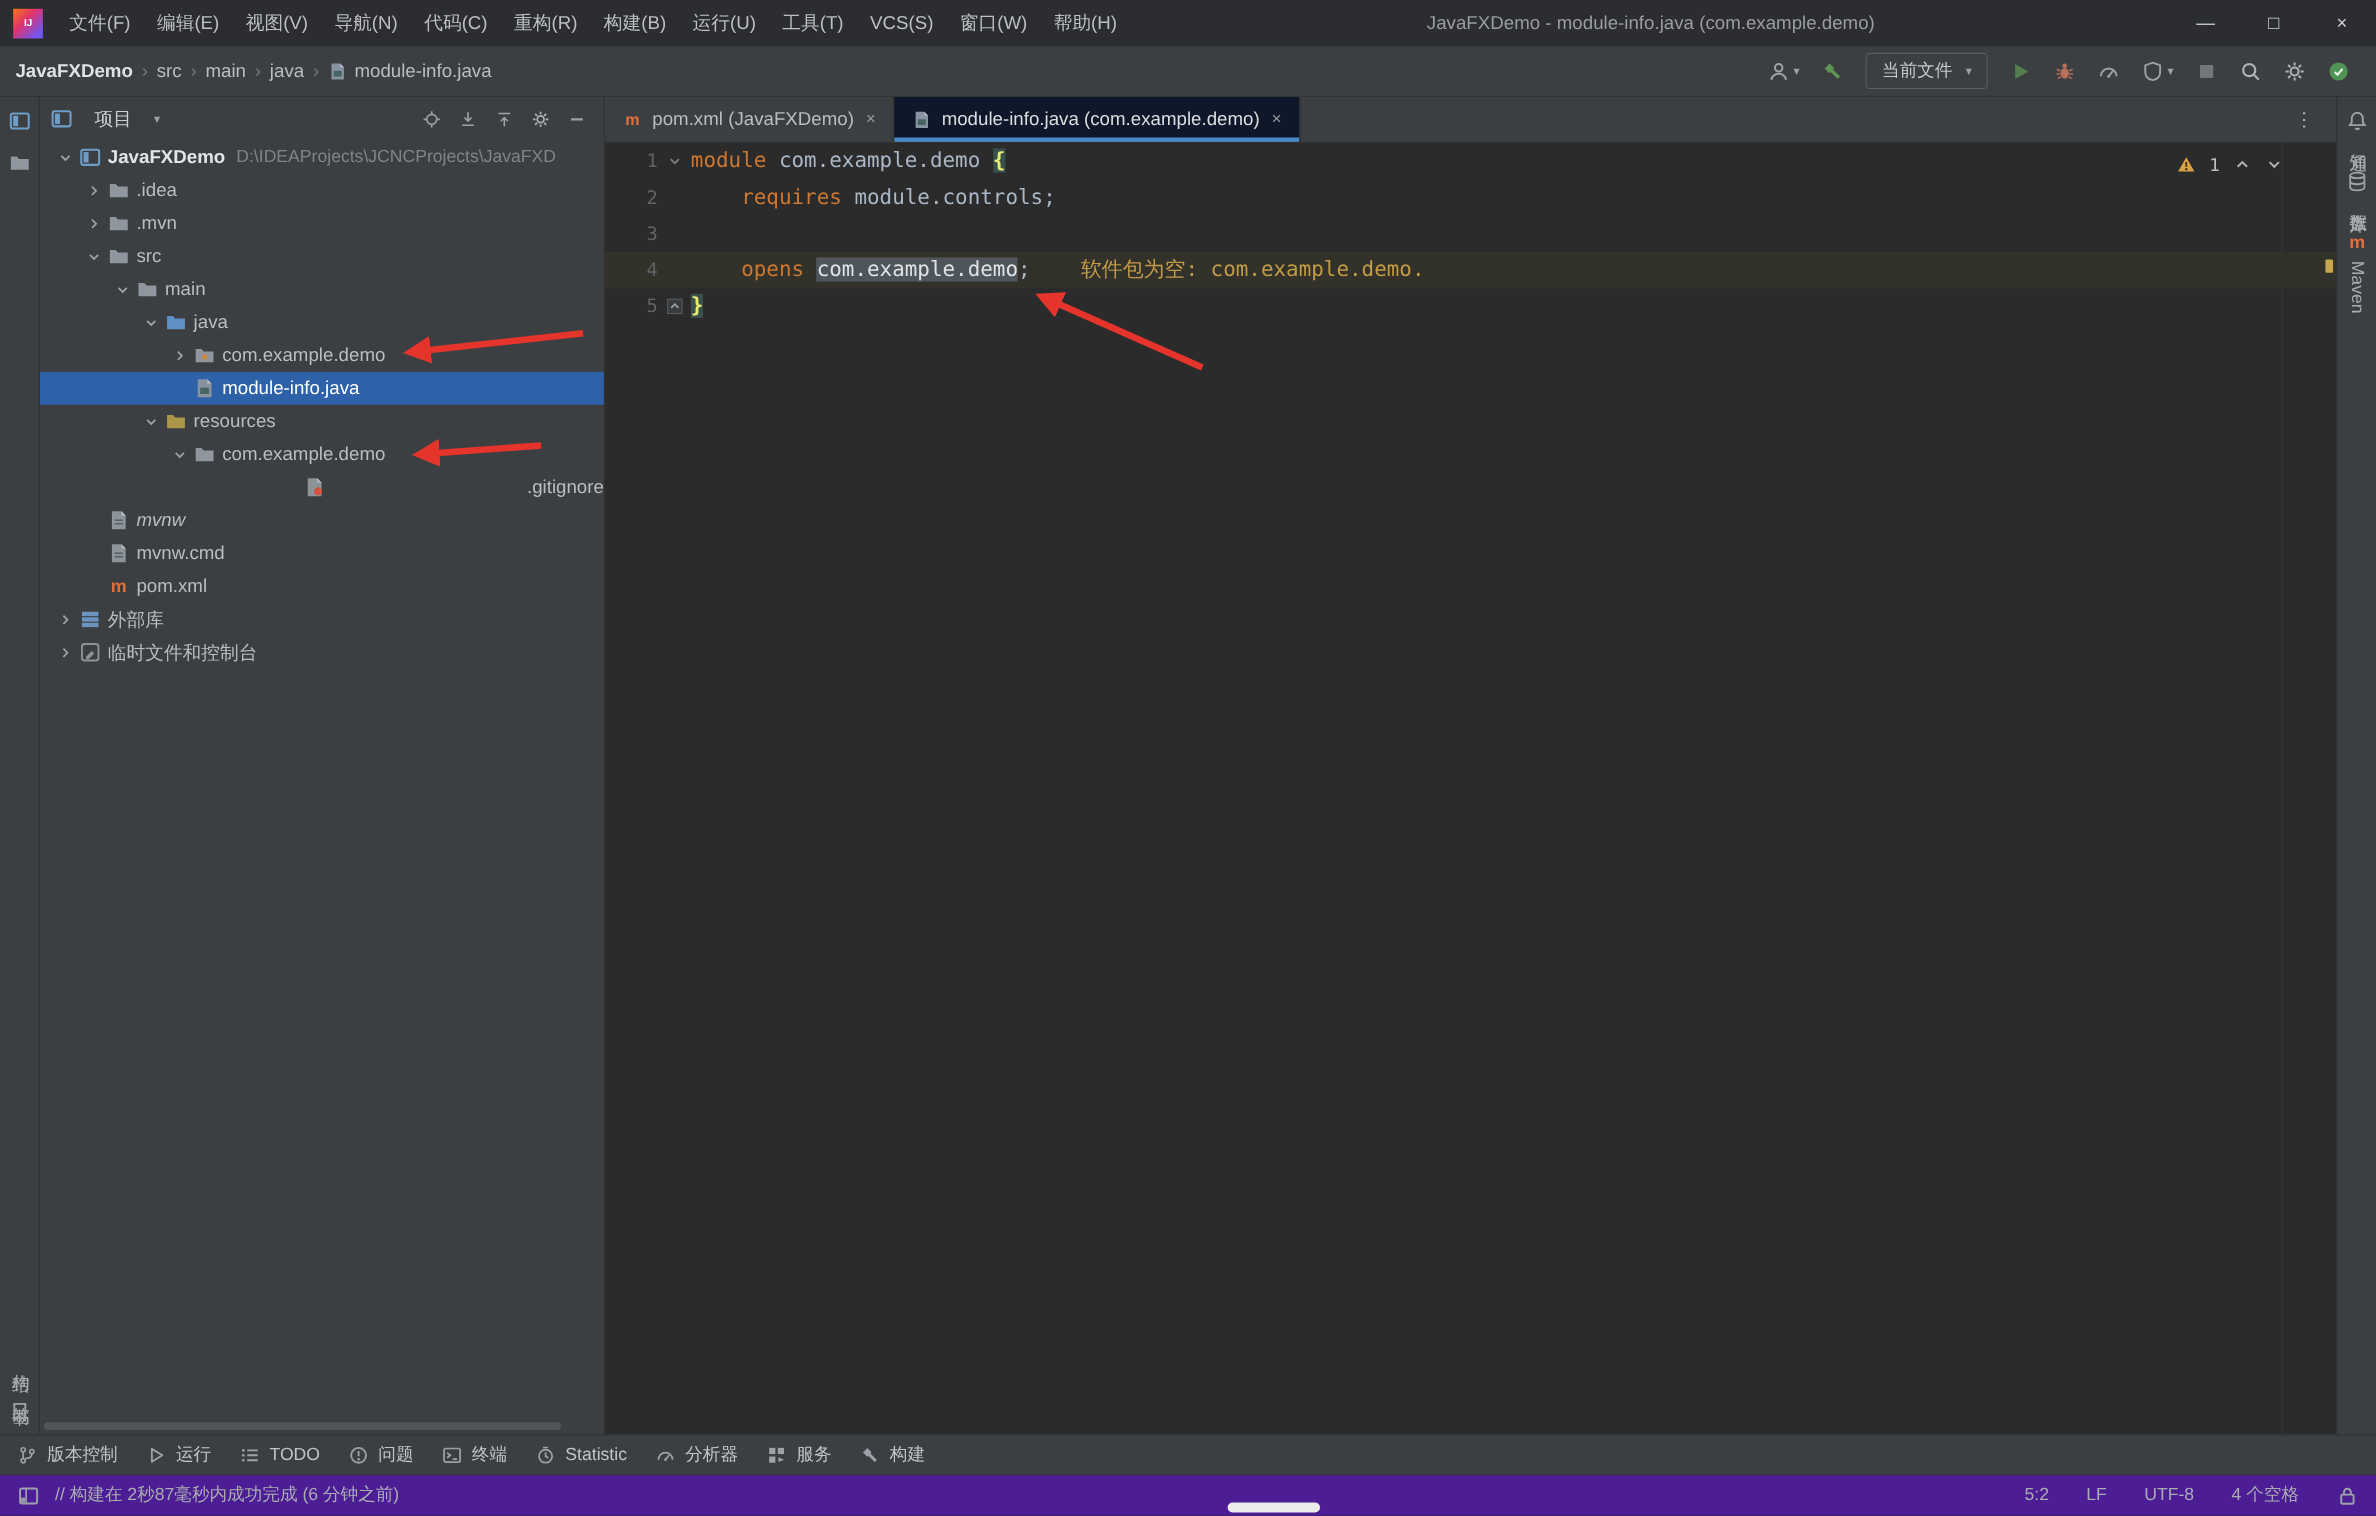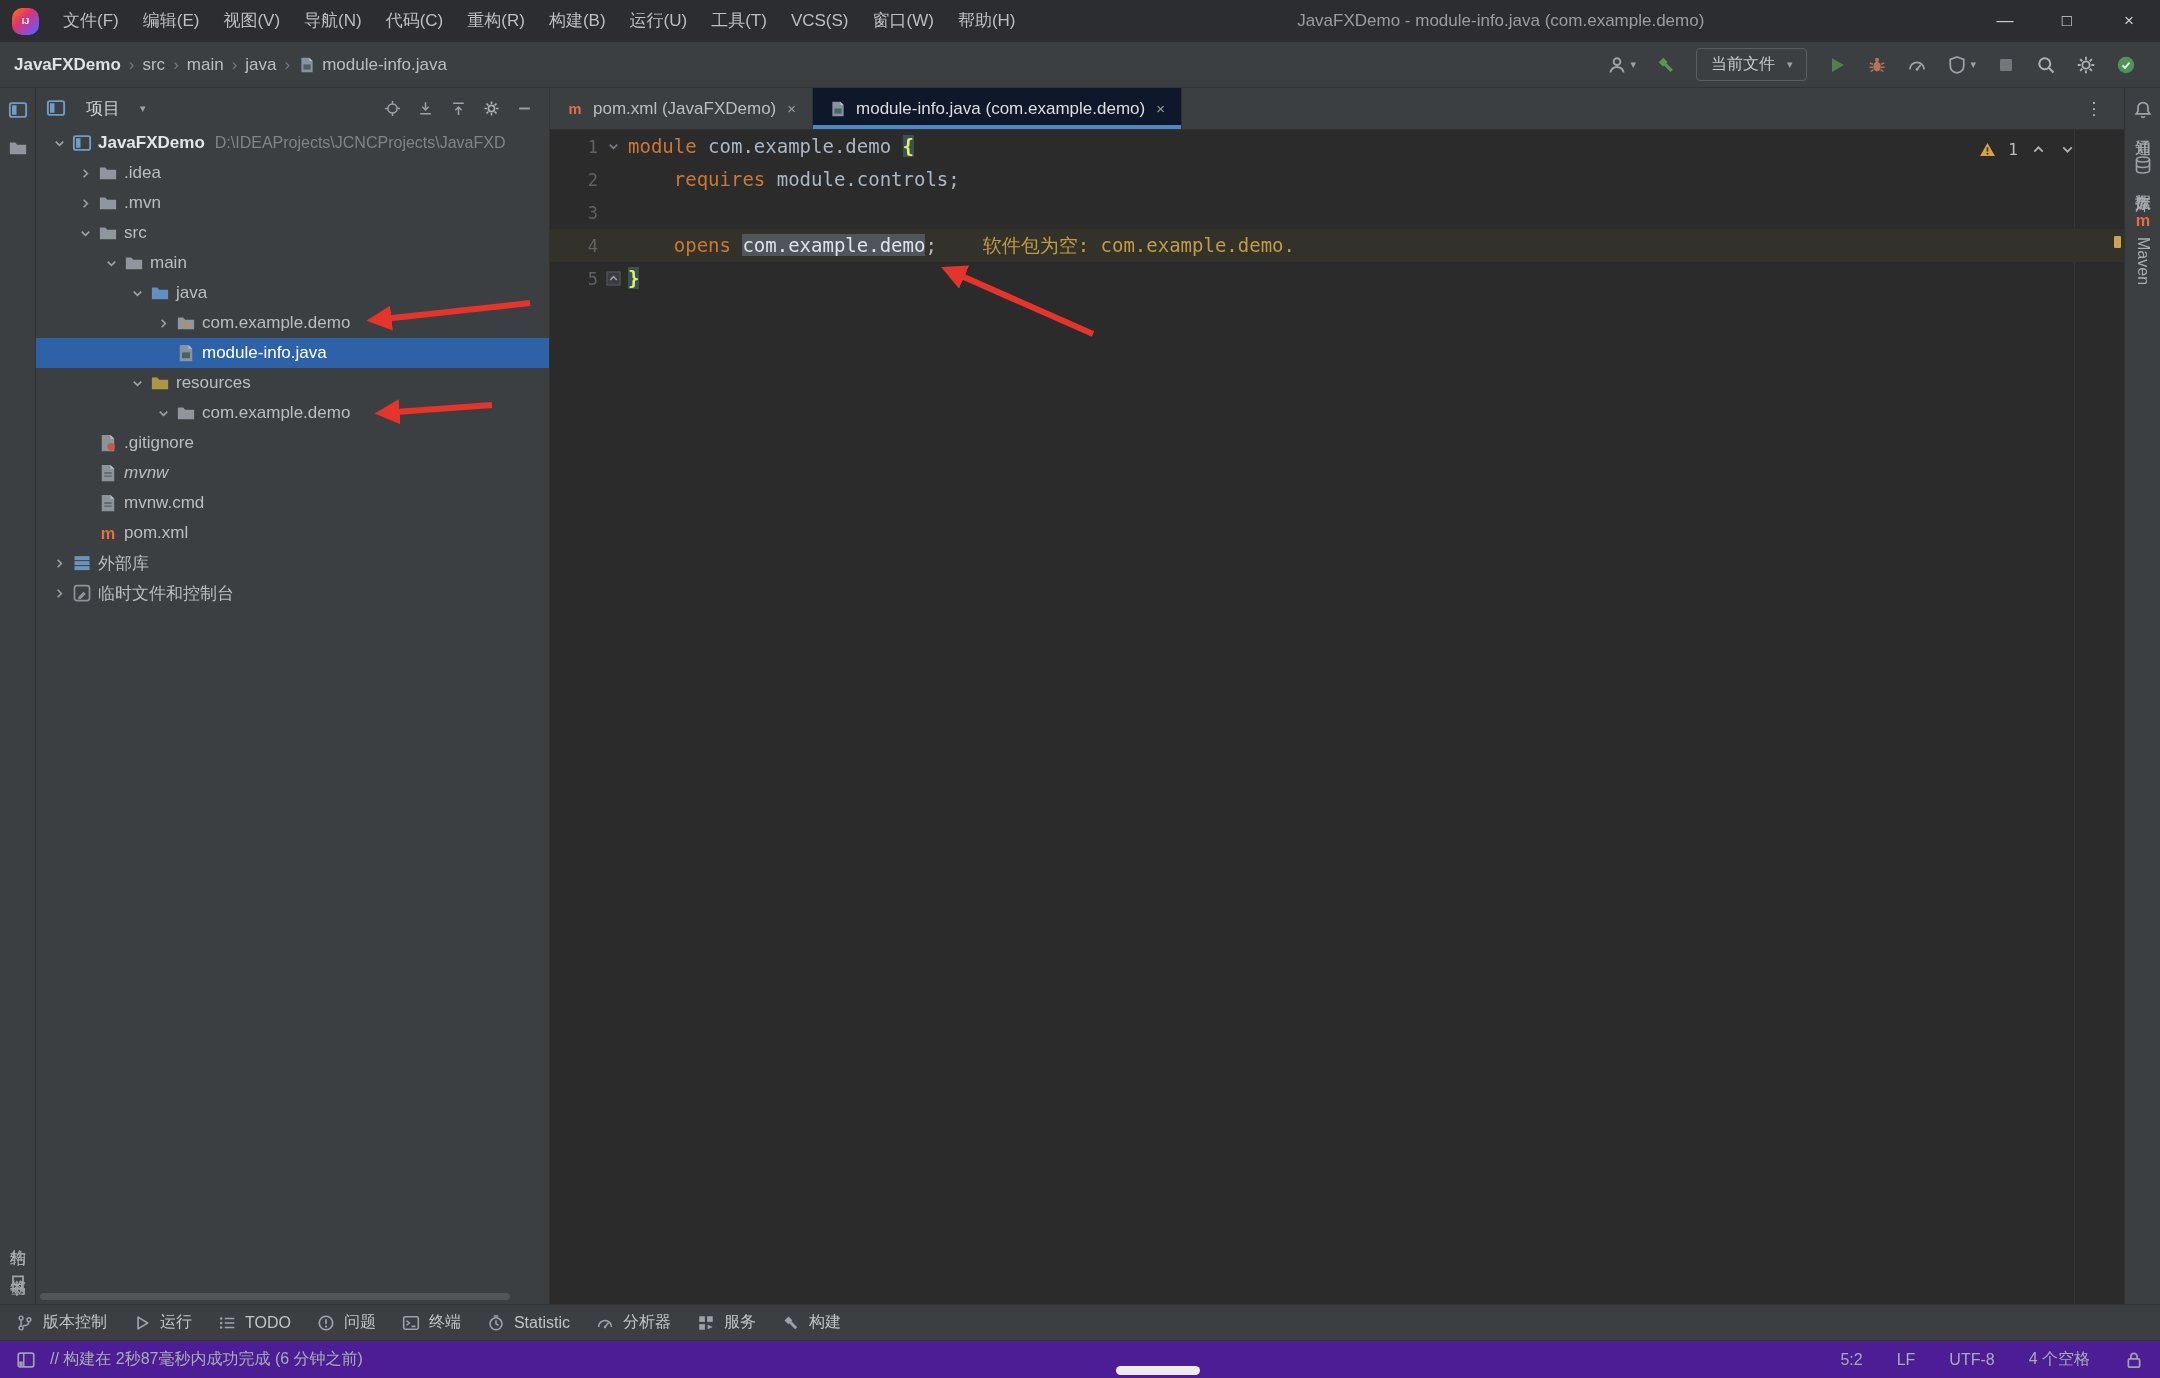--- a/index.html
+++ b/index.html
@@ -3,21 +3,21 @@
 <meta charset="utf-8">
 <style>
 *{margin:0;padding:0;box-sizing:border-box}
 html,body{width:2160px;height:1378px}
 body{position:relative;background:#2b2b2b;font-family:"Liberation Sans","DejaVu Sans",sans-serif;color:#bbbdbf;overflow:hidden;font-size:17px}
 .icon{display:inline-flex;align-items:center;justify-content:center}
 .icon svg{width:20px;height:20px;display:block}
 
 
 .titlebar{position:absolute;left:0;top:0;width:100%;height:42px;background:#2b2d30;display:flex;align-items:center;z-index:10}
-.app-logo{width:27px;height:27px;margin:0 12px;border-radius:10px;background:linear-gradient(135deg,#f97a12,#e0326e 40%,#7256f0 85%);display:flex;align-items:center;justify-content:center;color:#fff;font-size:9px;font-weight:bold;flex:none}
+.app-logo{width:27px;height:27px;margin:0 12px;border-radius:0;background:linear-gradient(135deg,#f97a12,#e0326e 40%,#7256f0 85%);display:flex;align-items:center;justify-content:center;color:#fff;font-size:9px;font-weight:bold;flex:none}
 .menubar{display:flex;height:100%;align-items:center}
 .menu-item{padding:0 12px;color:#bdbfc1;font-size:17px;line-height:42px;white-space:nowrap}
 .title-text{margin:0 auto;color:#9b9da0;font-size:17px;white-space:nowrap}
 .win-controls{display:flex;height:100%;flex:none}
 .win-btn{width:62px;height:100%;display:flex;align-items:center;justify-content:center;color:#cfd1d3;font-size:17px}
 
 
 .navbar{position:absolute;left:0;top:42px;width:100%;height:46px;background:#3c3f41;border-bottom:1px solid #323232;display:flex;align-items:center;padding:0 14px;z-index:9}
 .breadcrumbs{display:flex;align-items:center}
 .crumb{display:flex;align-items:center;gap:6px;color:#bbbdbf;white-space:nowrap}
@@ -432,21 +432,21 @@
             <path d="M4 6l4 4 4-4" fill="none" stroke="#9da2a8" stroke-width="1.7"></path>
           </svg>
         </span>
         <span class="icon">
           <svg viewBox="0 0 16 16">
             <path d="M1.5 13V3.5h4.3l1.6 1.8h7.1V13z" fill="#8f969d"></path>
           </svg>
         </span>
         <span class="tree-label">com.example.demo</span>
       </div>
-      <div class="tree-row" style="padding-left: 38px;">
+      <div class="tree-row" style="padding-left: 38px; justify-content: space-between;">
         <span class="chev"></span>
         <span class="icon">
           <svg viewBox="0 0 16 16">
             <path d="M3 1.5h7l3 3V14.5H3z" fill="#8c9399"></path>
             <path d="M10 1.5v3h3z" fill="#b6bec4"></path>
             <circle cx="10.5" cy="11" r="3" fill="#cf5542"></circle>
           </svg>
         </span>
         <span class="tree-label">.gitignore</span>
       </div>

